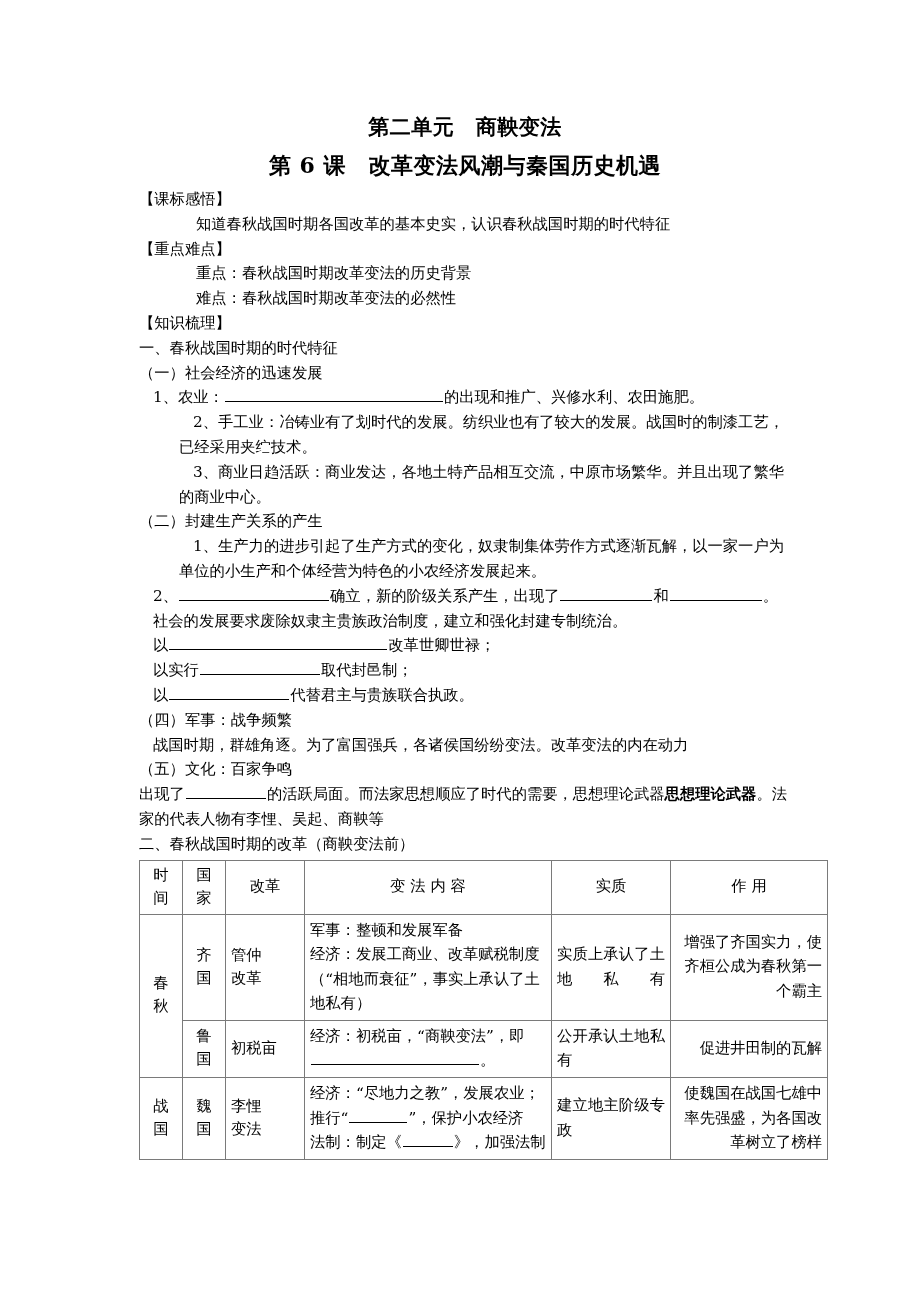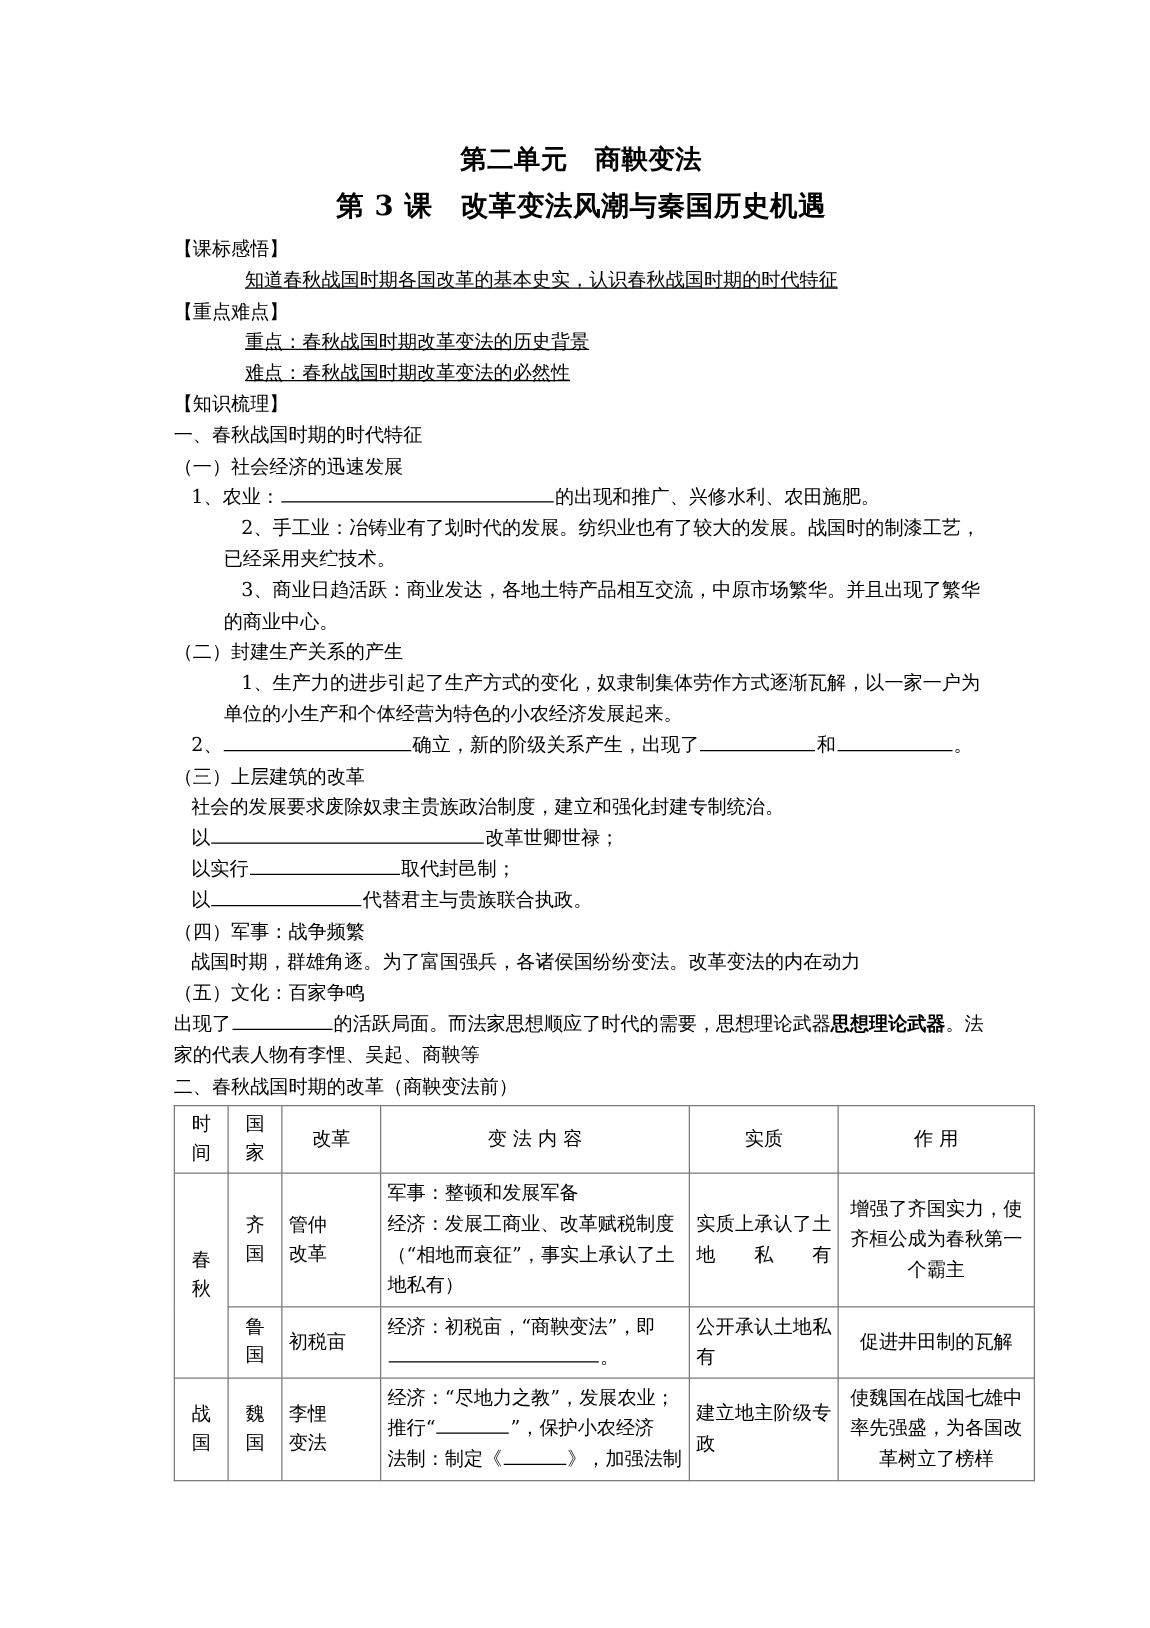--- a/index.html
+++ b/index.html
@@ -47,21 +47,21 @@
     margin-bottom: 6px;
   }
 
   
   .ln {
     font-size: 15.3px;
     line-height: 24.8px;
     white-space: pre-wrap;
     word-break: break-all;
   }
-  .ln.ind-sec { padding-left: 57px; text-decoration: underline; }
+  .ln.ind-sec { padding-left: 57px; }
   .ln.ind-one { padding-left: 14px; }
   .ln.hang {
     padding-left: 0;
     text-indent: 14px;
     margin-left: 40px;
   }
   b, .bold { font-weight: bold; text-align: center; }
 
   
   .blank {
@@ -93,35 +93,35 @@
     line-height: 24.6px;
     padding: 3px 5px 4px 5px;
     vertical-align: middle;
     word-break: break-all;
   }
   td.c-time   { width: 32px;  text-align: center; }
   td.c-state  { width: 32px;  text-align: center; }
   td.c-reform { width: 68px;  }
   td.c-cont   { width: 236px; text-align: left; vertical-align: top; }
   td.c-ess    { width: 108px; text-align: justify; text-align-last: justify; vertical-align: top; }
-  td.c-eff    { width: 146px; text-align: center; vertical-align: top; }
+  td.c-eff    { width: 146px; text-align: right; vertical-align: top; }
 
   td.hdr { text-align: center; vertical-align: middle; padding-top: 5px; padding-bottom: 5px; }
   .vert-split { display: block; line-height: 23px; }
   .mid { vertical-align: middle; }
   .ctr { text-align: center; }
 </style>
 </head>
 <body>
 
 <div class="page">
   <div class="content">
 
     <div class="title-unit">第二单元　商鞅变法</div>
-    <div class="title-lesson">第 3 课　改革变法风潮与秦国历史机遇</div>
+    <div class="title-lesson">第 6 课　改革变法风潮与秦国历史机遇</div>
 
     <div class="ln">【课标感悟】</div>
     <div class="ln ind-sec">知道春秋战国时期各国改革的基本史实，认识春秋战国时期的时代特征</div>
 
     <div class="ln">【重点难点】</div>
     <div class="ln ind-sec">重点：春秋战国时期改革变法的历史背景</div>
     <div class="ln ind-sec">难点：春秋战国时期改革变法的必然性</div>
 
     <div class="ln">【知识梳理】</div>
     <div class="ln">一、春秋战国时期的时代特征</div>
@@ -130,21 +130,20 @@
     <div class="ln ind-one"><span>1、农业：</span><span class="blank b-xl"></span><span>的出现和推广、兴修水利、农田施肥。</span></div>
 
     <div class="ln hang">2、手工业：冶铸业有了划时代的发展。纺织业也有了较大的发展。战国时的制漆工艺，已经采用夹纻技术。</div>
     <div class="ln hang">3、商业日趋活跃：商业发达，各地土特产品相互交流，中原市场繁华。并且出现了繁华的商业中心。</div>
 
     <div class="ln">（二）封建生产关系的产生</div>
     <div class="ln hang">1、生产力的进步引起了生产方式的变化，奴隶制集体劳作方式逐渐瓦解，以一家一户为单位的小生产和个体经营为特色的小农经济发展起来。</div>
 
     <div class="ln ind-one"><span>2、</span><span class="blank b-lg"></span><span>确立，新的阶级关系产生，出现了</span><span class="blank b-sm"></span><span>和</span><span class="blank b-sm"></span><span>。</span></div>
 
-    <div class="ln">（三）上层建筑的改革</div>
     <div class="ln ind-one">社会的发展要求废除奴隶主贵族政治制度，建立和强化封建专制统治。</div>
 
     <div class="ln ind-one"><span>以</span><span class="blank b-xl"></span><span>改革世卿世禄；</span></div>
 
     <div class="ln ind-one"><span>以实行</span><span class="blank b-md"></span><span>取代封邑制；</span></div>
 
     <div class="ln ind-one"><span>以</span><span class="blank b-md"></span><span>代替君主与贵族联合执政。</span></div>
 
     <div class="ln">（四）军事：战争频繁</div>
     <div class="ln ind-one">战国时期，群雄角逐。为了富国强兵，各诸侯国纷纷变法。改革变法的内在动力</div>

